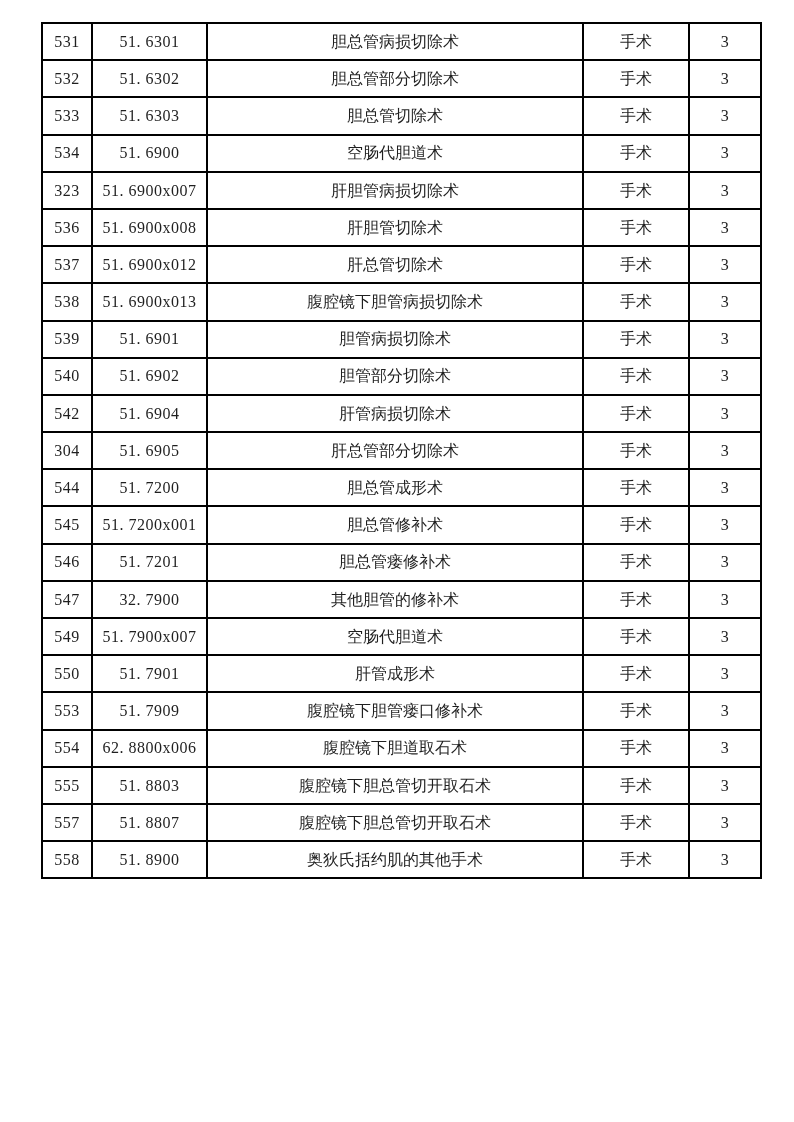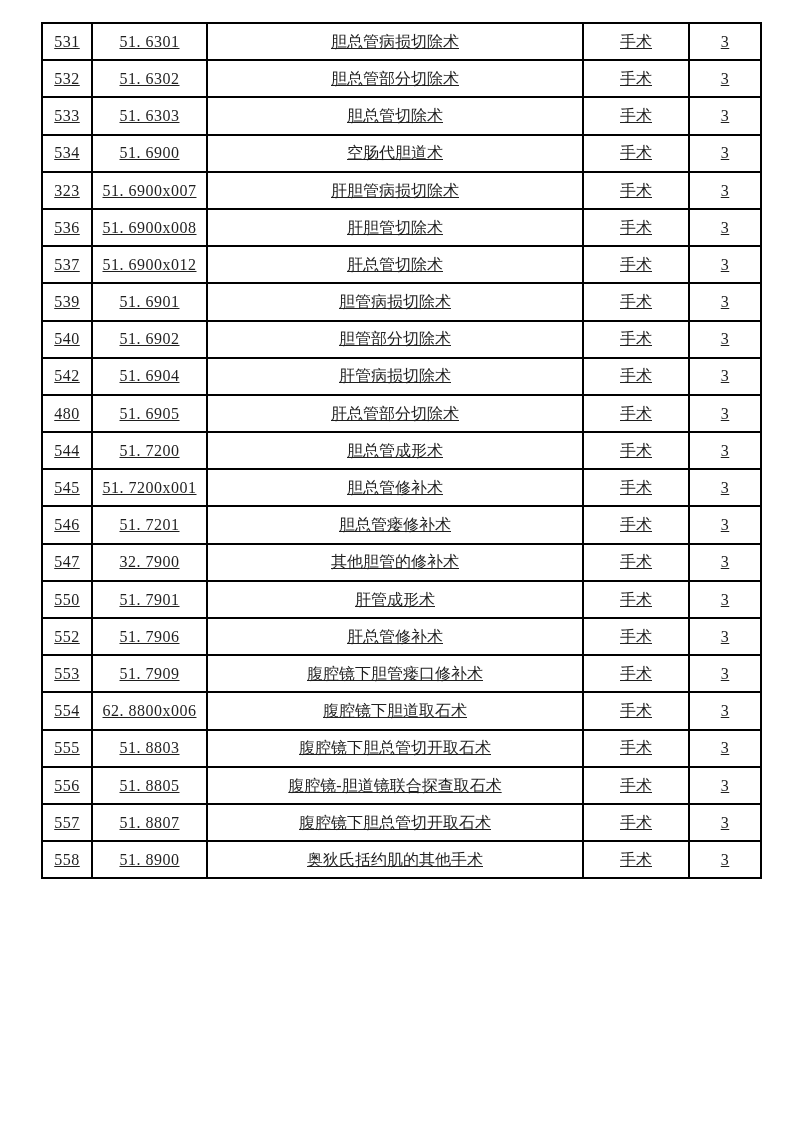--- a/index.html
+++ b/index.html
@@ -16,21 +16,20 @@
     font-family: "Liberation Serif", "DejaVu Serif", serif;
     color: #1f1f1f;
   }
   table.proc-table {
     position: absolute;
     left: 41px;
     top: 22px;
     width: 719px;
     border-collapse: collapse;
     table-layout: fixed;
-    text-decoration: underline;
   }
   table.proc-table td {
     border: 2px solid #000000;
     height: 35.2px;
     padding: 0 2px;
     text-align: center;
     vertical-align: middle;
     font-size: 16px;
     line-height: 1.1;
     overflow: hidden;
@@ -102,20 +101,27 @@
   </tr>
 
   <tr>
     <td class="c-seq">537</td>
     <td class="c-code">51. 6900x012</td>
     <td class="c-name">肝总管切除术</td>
     <td class="c-category">手术</td>
     <td class="c-level">3</td>
   </tr>
 
+  <tr>
+    <td class="c-seq">538</td>
+    <td class="c-code">51. 6900x013</td>
+    <td class="c-name">腹腔镜下胆管病损切除术</td>
+    <td class="c-category">手术</td>
+    <td class="c-level">3</td>
+  </tr>
 
   <tr>
     <td class="c-seq">539</td>
     <td class="c-code">51. 6901</td>
     <td class="c-name">胆管病损切除术</td>
     <td class="c-category">手术</td>
     <td class="c-level">3</td>
   </tr>
 
   <tr>
@@ -129,21 +135,21 @@
 
   <tr>
     <td class="c-seq">542</td>
     <td class="c-code">51. 6904</td>
     <td class="c-name">肝管病损切除术</td>
     <td class="c-category">手术</td>
     <td class="c-level">3</td>
   </tr>
 
   <tr>
-    <td class="c-seq">480</td>
+    <td class="c-seq">304</td>
     <td class="c-code">51. 6905</td>
     <td class="c-name">肝总管部分切除术</td>
     <td class="c-category">手术</td>
     <td class="c-level">3</td>
   </tr>
 
   <tr>
     <td class="c-seq">544</td>
     <td class="c-code">51. 7200</td>
     <td class="c-name">胆总管成形术</td>
@@ -169,37 +175,37 @@
 
   <tr>
     <td class="c-seq">547</td>
     <td class="c-code">32. 7900</td>
     <td class="c-name">其他胆管的修补术</td>
     <td class="c-category">手术</td>
     <td class="c-level">3</td>
   </tr>
 
 
+  <tr>
+    <td class="c-seq">549</td>
+    <td class="c-code">51. 7900x007</td>
+    <td class="c-name">空肠代胆道术</td>
+    <td class="c-category">手术</td>
+    <td class="c-level">3</td>
+  </tr>
 
   <tr>
     <td class="c-seq">550</td>
     <td class="c-code">51. 7901</td>
     <td class="c-name">肝管成形术</td>
     <td class="c-category">手术</td>
     <td class="c-level">3</td>
   </tr>
 
 
-  <tr>
-    <td class="c-seq">552</td>
-    <td class="c-code">51. 7906</td>
-    <td class="c-name">肝总管修补术</td>
-    <td class="c-category">手术</td>
-    <td class="c-level">3</td>
-  </tr>
 
   <tr>
     <td class="c-seq">553</td>
     <td class="c-code">51. 7909</td>
     <td class="c-name">腹腔镜下胆管瘘口修补术</td>
     <td class="c-category">手术</td>
     <td class="c-level">3</td>
   </tr>
 
   <tr>
@@ -211,27 +217,20 @@
   </tr>
 
   <tr>
     <td class="c-seq">555</td>
     <td class="c-code">51. 8803</td>
     <td class="c-name">腹腔镜下胆总管切开取石术</td>
     <td class="c-category">手术</td>
     <td class="c-level">3</td>
   </tr>
 
-  <tr>
-    <td class="c-seq">556</td>
-    <td class="c-code">51. 8805</td>
-    <td class="c-name">腹腔镜-胆道镜联合探查取石术</td>
-    <td class="c-category">手术</td>
-    <td class="c-level">3</td>
-  </tr>
 
   <tr>
     <td class="c-seq">557</td>
     <td class="c-code">51. 8807</td>
     <td class="c-name">腹腔镜下胆总管切开取石术</td>
     <td class="c-category">手术</td>
     <td class="c-level">3</td>
   </tr>
 
   <tr>

